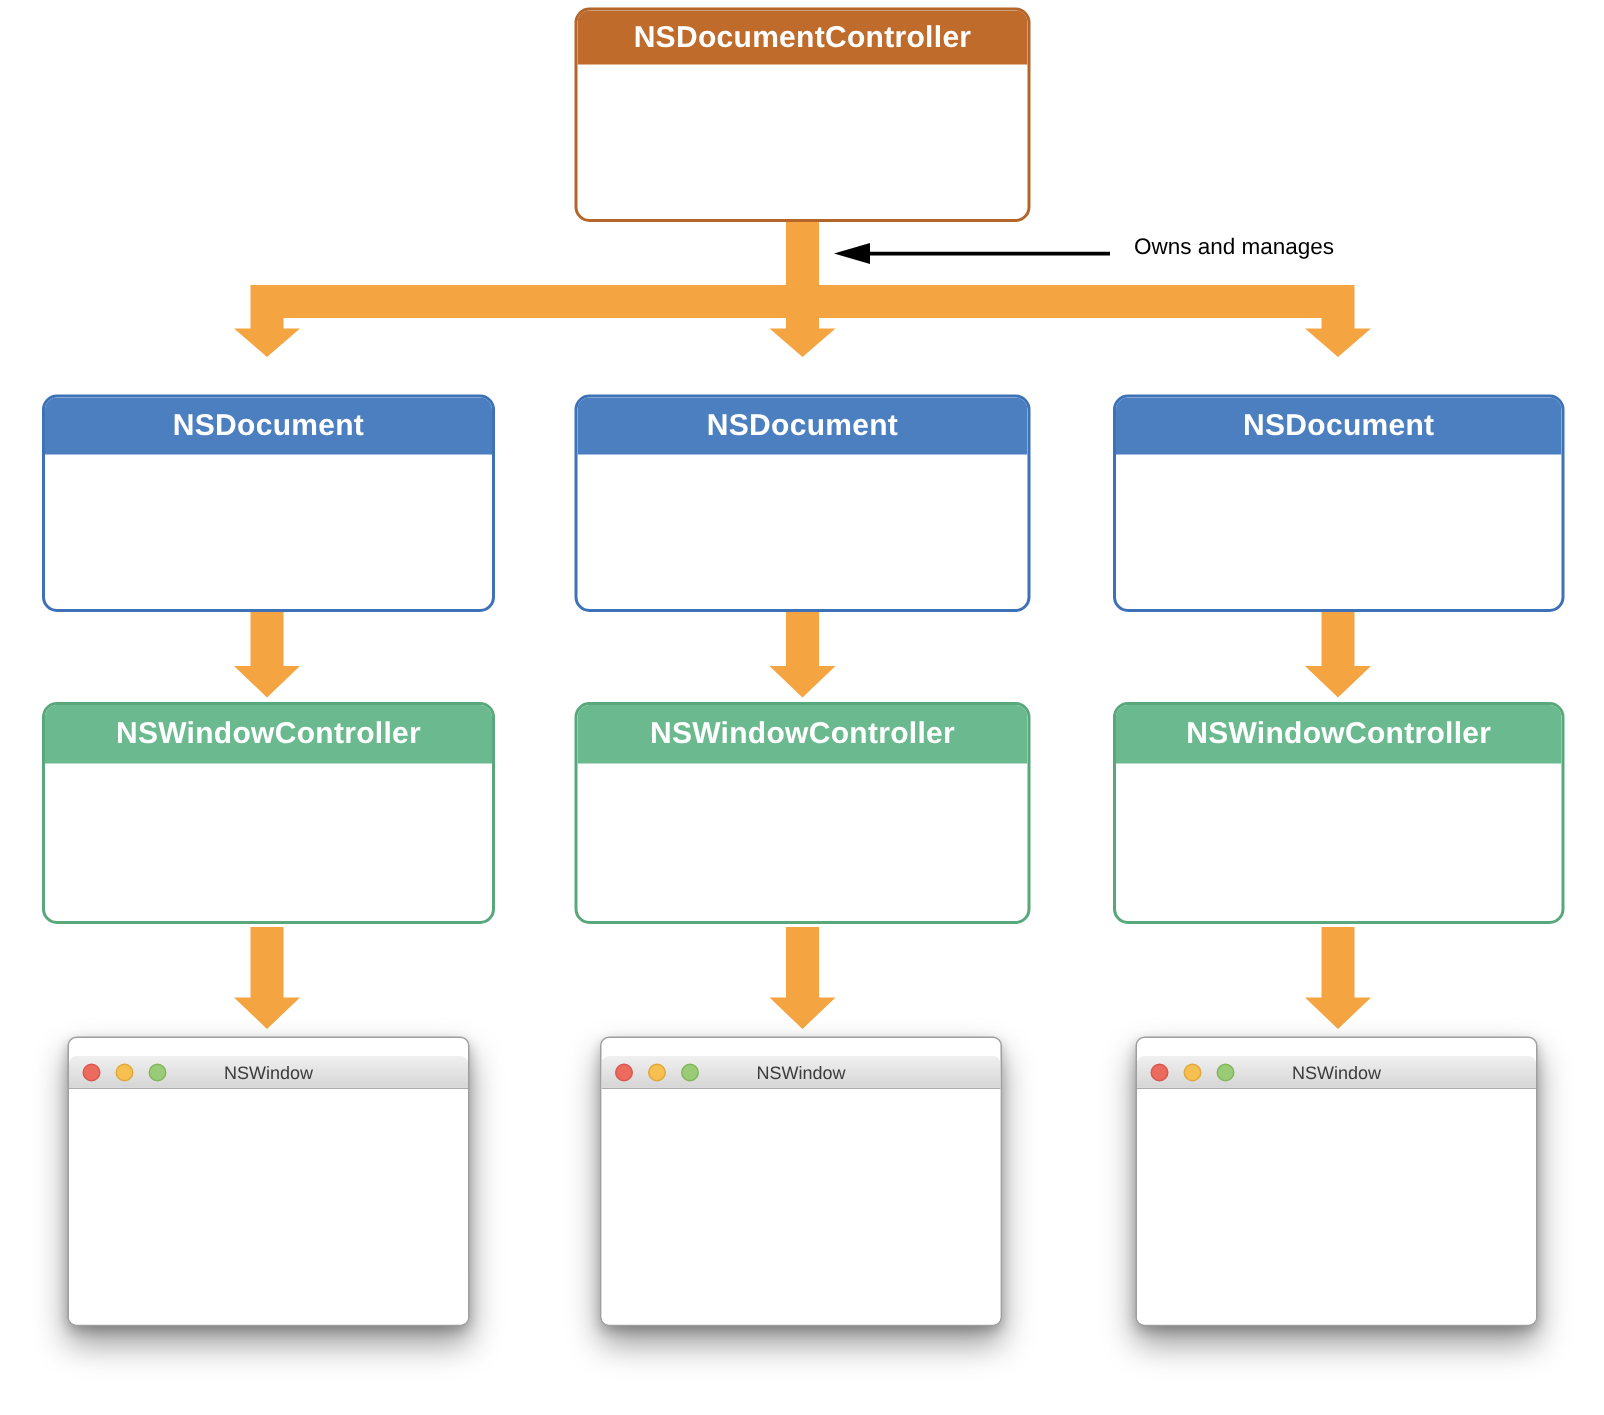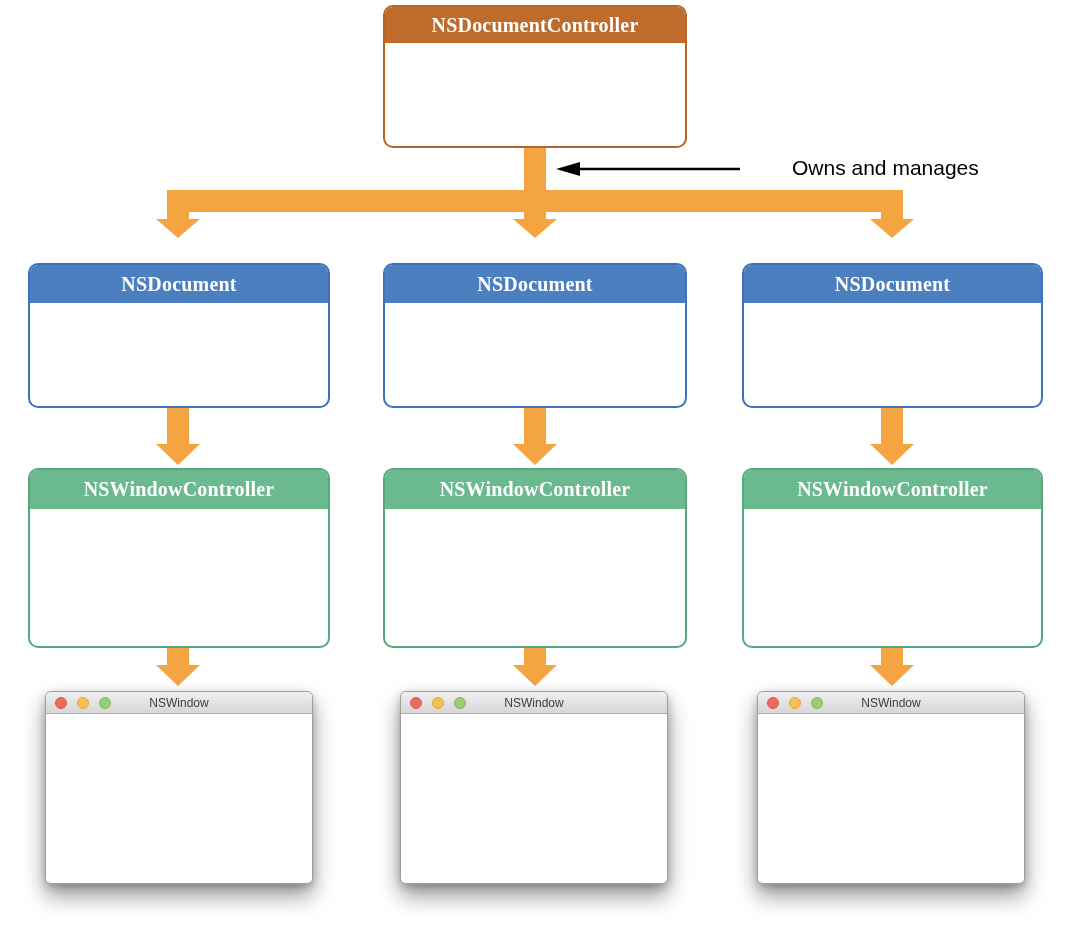--- a/index.html
+++ b/index.html
@@ -41,49 +41,48 @@
   }
   .class-box .box-header {
     color: #ffffff;
     font-weight: bold;
     font-size: 20px;
     text-align: left;
     display: flex;
     align-items: center;
     justify-content: center;
     letter-spacing: 0.2px;
-    font-family: Liberation Serif, serif;
   }
   .box-root {
     left: 383px; top: 5px; width: 304px; height: 143px;
     border: 2px solid var(--root-border);
   }
   .box-root .box-header { height: 36px; background: var(--root-header); }
   .box-document {
     top: 263px; height: 145px;
     border: 2px solid var(--document-border);
   }
   .box-document .box-header { height: 38px; background: var(--document-header); }
   .box-doc-0 { left: 28px;  width: 302px; }
   .box-doc-1 { left: 383px; width: 304px; }
   .box-doc-2 { left: 742px; width: 301px; }
   .box-controller {
-    top: 468px; height: 180px;
+    top: 468px; height: 148px;
     border: 2px solid var(--controller-border);
   }
   .box-controller .box-header { height: 39px; background: var(--controller-header); }
   .box-wc-0 { left: 28px;  width: 302px; }
   .box-wc-1 { left: 383px; width: 304px; }
   .box-wc-2 { left: 742px; width: 301px; }
   .box-body { flex: 1; background: #ffffff; }
   
   .annotation-label {
     position: absolute;
-    left: 792px; top: 156px;
-    font-size: 21px;
+    left: 756px; top: 156px;
+    font-size: 15px;
     color: var(--annotation-text);
     white-space: nowrap;
   }
   
   .mac-window {
     position: absolute;
     top: 691px;
     width: 268px;
     height: 193px;
     background: #ffffff;
@@ -97,20 +96,21 @@
   .win-2 { left: 757px; }
   .titlebar {
     position: relative;
     height: 22px;
     background: linear-gradient(#f0f0f0, #d6d6d6);
     border-bottom: 1px solid #ababab;
     border-radius: 5px 5px 0 0;
     display: flex;
     align-items: center;
     justify-content: center;
+    margin-top: 12px;
   }
   .titlebar-title {
     font-size: 12px;
     color: var(--window-title-text);
   }
   .traffic-lights {
     position: absolute;
     left: 9px; top: 0;
     height: 100%;
     display: flex;

